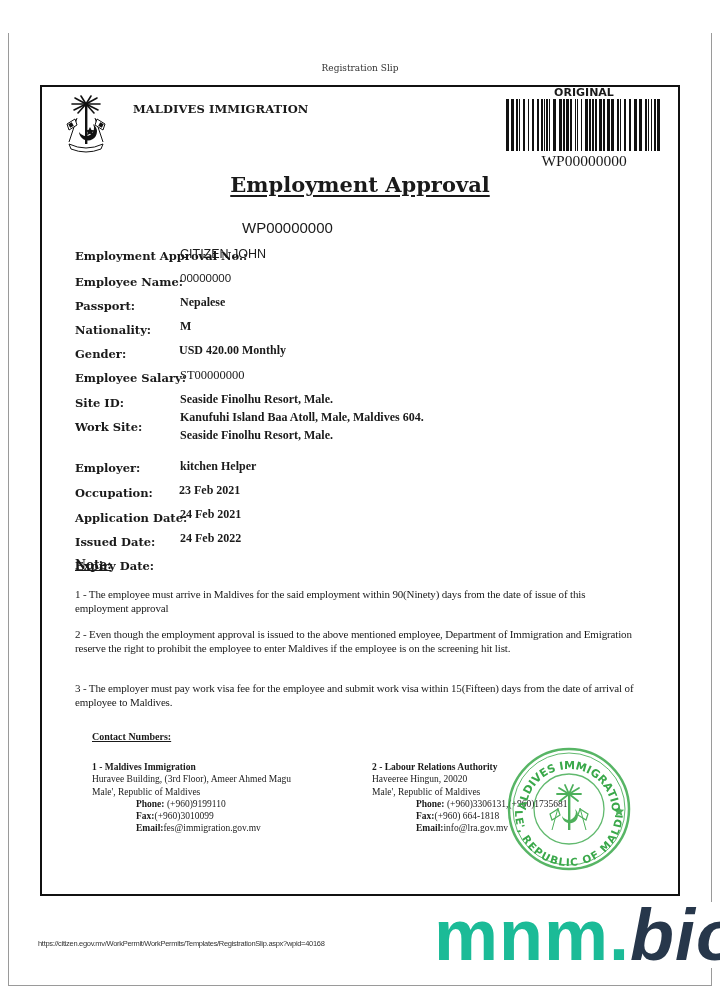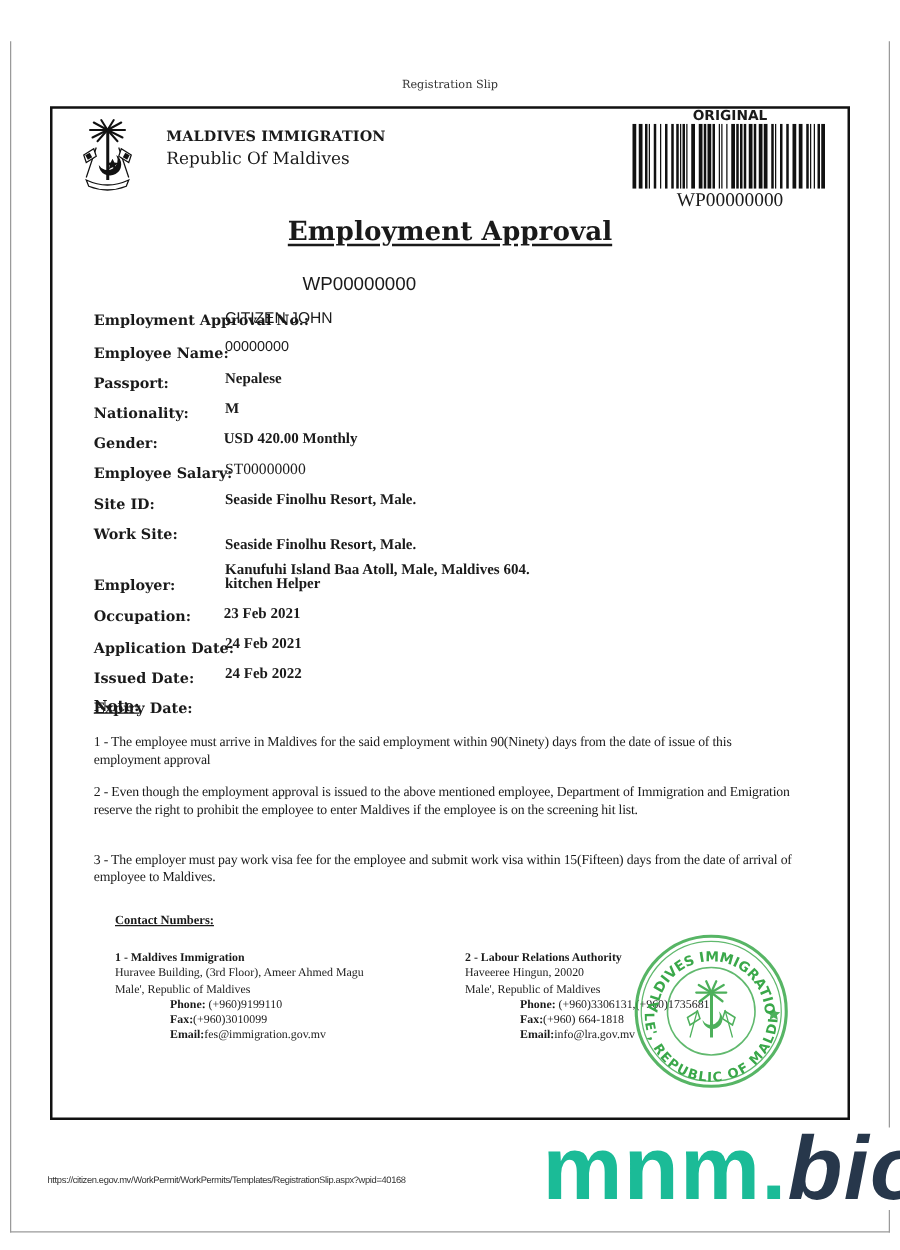--- a/index.html
+++ b/index.html
@@ -65,21 +65,20 @@
     <path d="M6 30 l8 -5 2 6 -8 5z" fill="#fff" stroke-width="1"></path>
     <rect x="8" y="29" width="4" height="4" transform="rotate(-30 10 31)" stroke="none"></rect>
     <path d="M44 30 l-8 -5 -2 6 8 5z" fill="#fff" stroke-width="1"></path>
     <rect x="38" y="29" width="4" height="4" transform="rotate(30 40 31)" stroke="none"></rect>
     <path d="M8 50 Q25 58 42 50 L40 55 Q25 61 10 55 Z" fill="#fff" stroke-width="1"></path>
   </g>
 </svg>
 
 <div class="org">
   <div class="org-name">MALDIVES IMMIGRATION</div>
-  <div class="org-line">Republic Of Maldives</div>
 </div>
 
 <div class="barcode-wrap">
   <div class="barcode-label">ORIGINAL</div>
   <svg class="barcode-bars" id="barcode" viewBox="0 0 160 52" preserveAspectRatio="none">
       <rect x="2" y="0" width="3" height="52" fill="#111"></rect>
       <rect x="7" y="0" width="3" height="52" fill="#111"></rect>
       <rect x="12" y="0" width="2" height="52" fill="#111"></rect>
       <rect x="15" y="0" width="1" height="52" fill="#111"></rect>
       <rect x="19" y="0" width="2" height="52" fill="#111"></rect>
@@ -148,21 +147,21 @@
     <span class="lbl">Employee Salary:</span>
     <span class="val bold" style="left:104px;">USD 420.00 Monthly</span>
   </div>
   <div class="field" style="top:147px">
     <span class="lbl">Site ID:</span>
     <span class="val" style="left:105px;font-size:12.5px;">ST00000000</span>
   </div>
   <div class="field" style="top:171px">
     <span class="lbl">Work Site:</span>
     <span class="val bold" style="left:105px;">Seaside Finolhu Resort, Male.</span>
-    <span class="val bold" style="left:105px;top:18px;margin-top:38px;">Kanufuhi Island Baa Atoll, Male, Maldives 604.</span>
+    <span class="val bold" style="left:105px;top:18px;">Kanufuhi Island Baa Atoll, Male, Maldives 604.</span>
   </div>
   <div class="field" style="top:209px">
     <span class="lbl" style="top:3px">Employer:</span>
     <span class="val bold" style="left:105px;top:-2px;">Seaside Finolhu Resort, Male.</span>
   </div>
   <div class="field" style="top:237px">
     <span class="lbl">Occupation:</span>
     <span class="val bold" style="left:105px;top:1px;">kitchen Helper</span>
   </div>
   <div class="field" style="top:262px">

